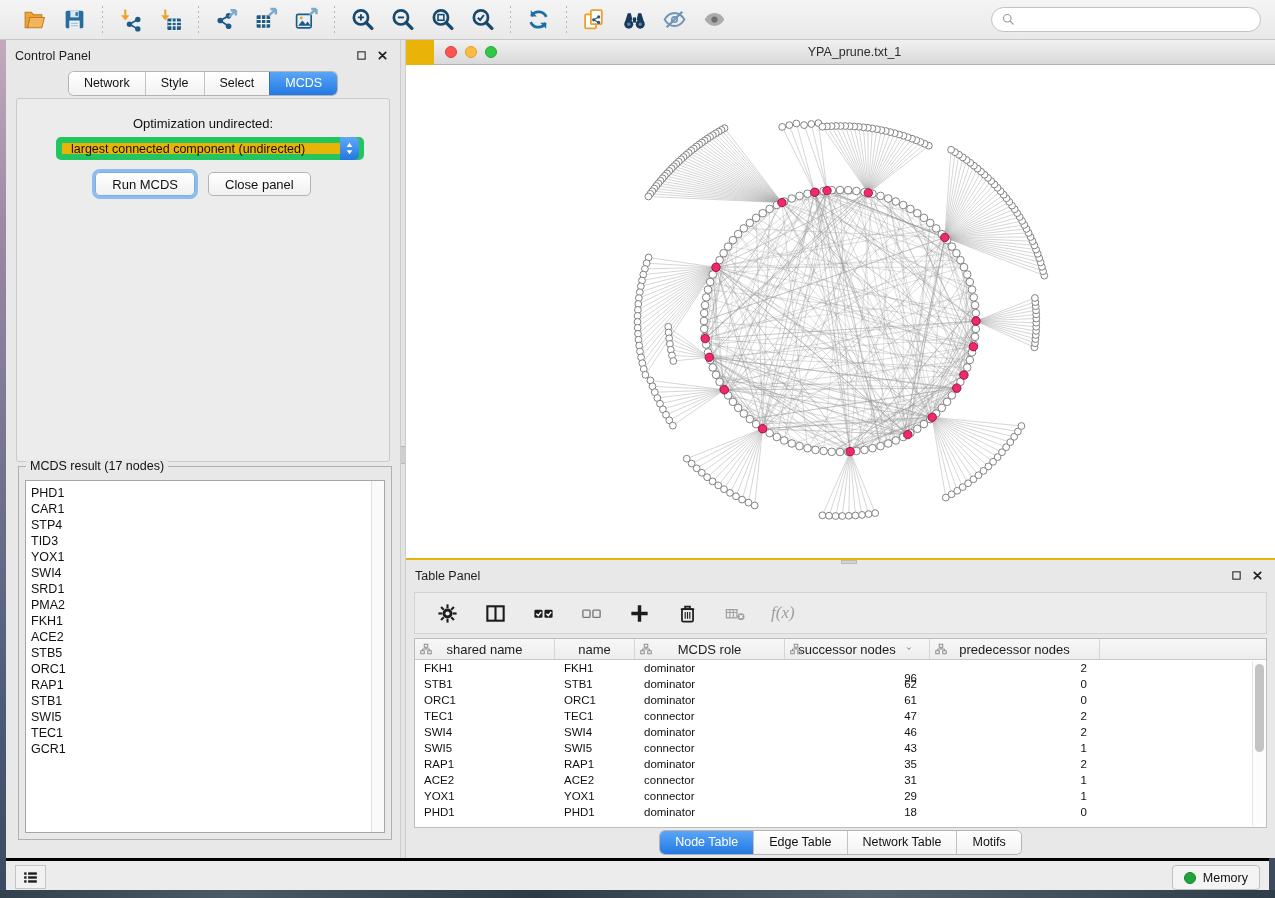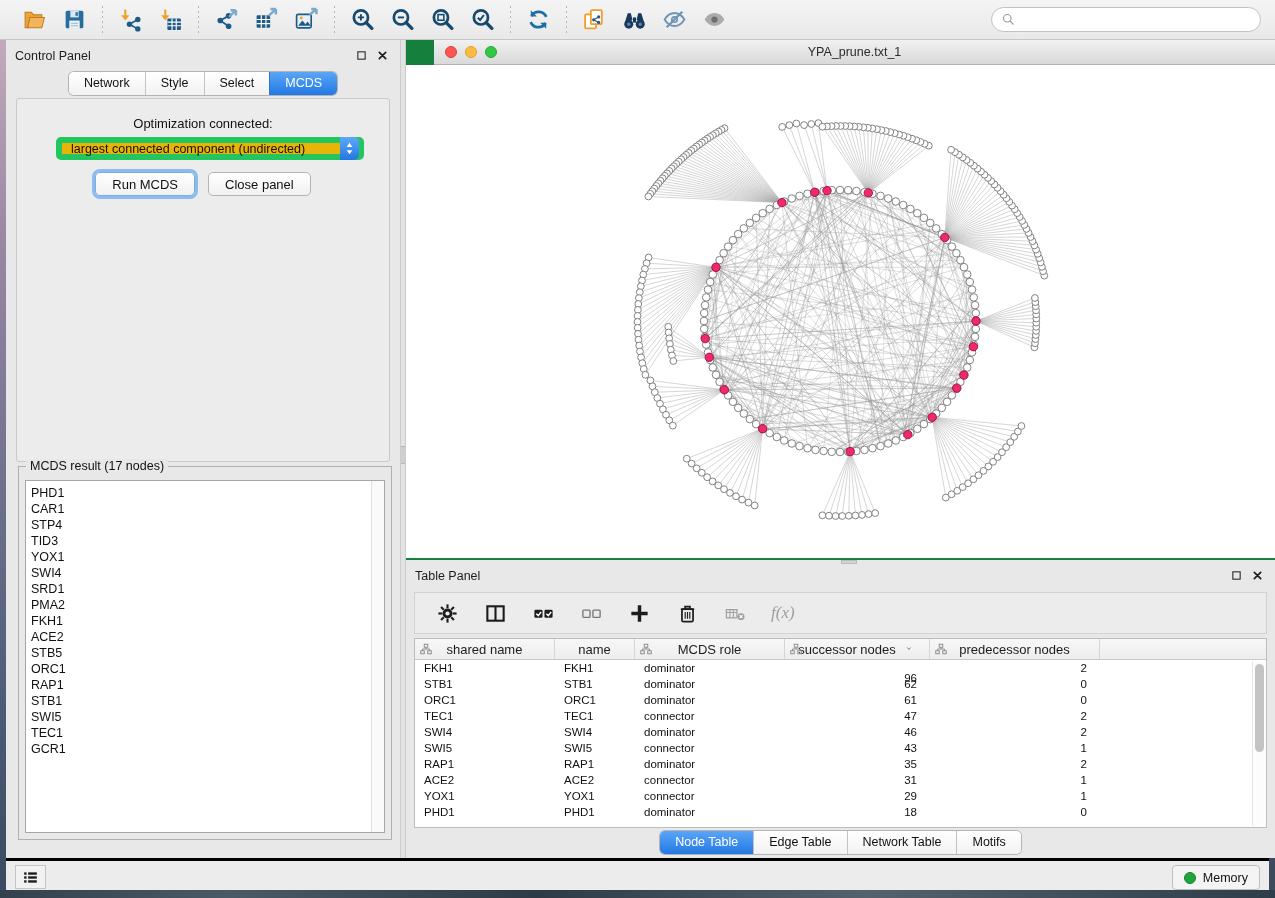--- a/index.html
+++ b/index.html
@@ -55,21 +55,21 @@
   .result-list-wrap{position:absolute;left:6px;top:13px;right:6px;bottom:6px;background:#fff;border:1px solid #a6a6a6;display:flex;}
   .result-list{flex:1;padding:4px 0 0 5px;font-size:12.5px;line-height:16px;color:#111;overflow:hidden;}
   .result-scroll{width:13px;background:#fafafa;border-left:1px solid #e0e0e0;}
 
   
   .v-splitter{position:absolute;left:400px;top:40px;width:6px;height:818px;background:#e3e3e3;
     border-left:1px solid #cccccc;border-right:1px solid #cccccc;}
   .v-grip{position:absolute;top:406px;left:0;width:4px;height:18px;background:#cfcfcf;border-top:1px solid #b5b5b5;border-bottom:1px solid #b5b5b5;}
 
   
-  .network-window{position:absolute;left:406px;top:40px;width:869px;height:520px;background:#15803d;padding-left:28px;}
+  .network-window{position:absolute;left:406px;top:40px;width:869px;height:520px;background:#eab308;padding-left:28px;}
   .net-titlebar{position:relative;height:25px;background:linear-gradient(#f1f1f1,#d9d9d9);
     border-bottom:1px solid #b2b2b2;display:flex;align-items:center;padding-left:11px;gap:8px;}
   .tl{width:12px;height:12px;border-radius:50%;flex:none;z-index:2;}
   .tl.red{background:#fc5753;border:1px solid #de3d38;}
   .tl.yellow{background:#fdbc40;border:1px solid #de9f34;}
   .tl.green{background:#33c748;border:1px solid #1eab30;}
   .net-title{position:absolute;left:0;right:0;text-align:center;font-size:12.5px;color:#2b2b2b;}
   .net-canvas{position:absolute;left:0;top:25px;right:0;bottom:2px;background:#fff;overflow:hidden;}
   .net-canvas svg{display:block;}
 
@@ -273,21 +273,21 @@
       </div>
       <div class="tab-strip">
         <div class="seg" id="cp-tabs">
             <div class="seg-tab">Network</div>
             <div class="seg-tab">Style</div>
             <div class="seg-tab">Select</div>
             <div class="seg-tab active">MCDS</div>
           </div>
       </div>
       <div class="tab-content">
-        <div class="opt-label">Optimization connected:</div>
+        <div class="opt-label">Optimization undirected:</div>
         <div class="dropdown">
           <span class="dd-text">largest connected component (undirected)</span>
           <span class="dd-cap">
               <svg viewBox="0 0 10 16">
                 <path d="M5 1 8.5 6h-7Z" fill="#fff"></path>
                 <path d="M5 15 1.5 10h7Z" fill="#fff"></path>
               </svg>
             </span>
         </div>
         <div class="btn-row">

